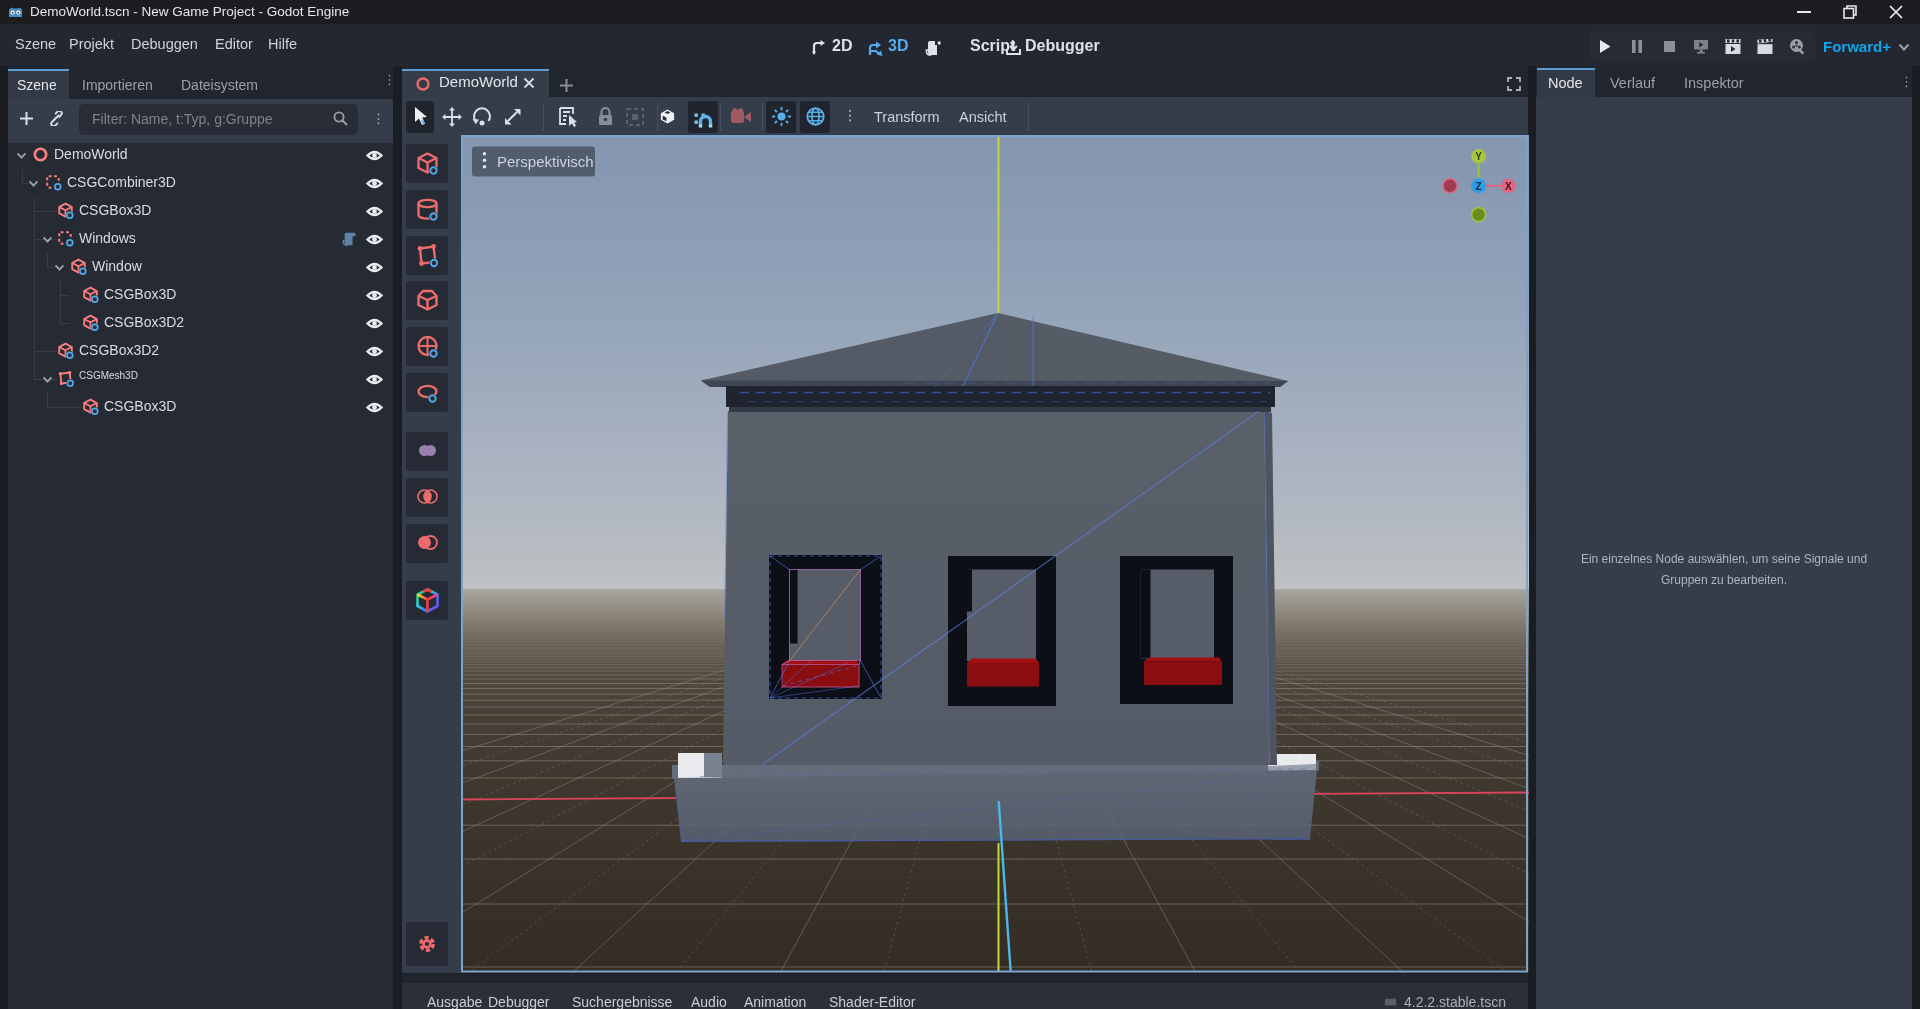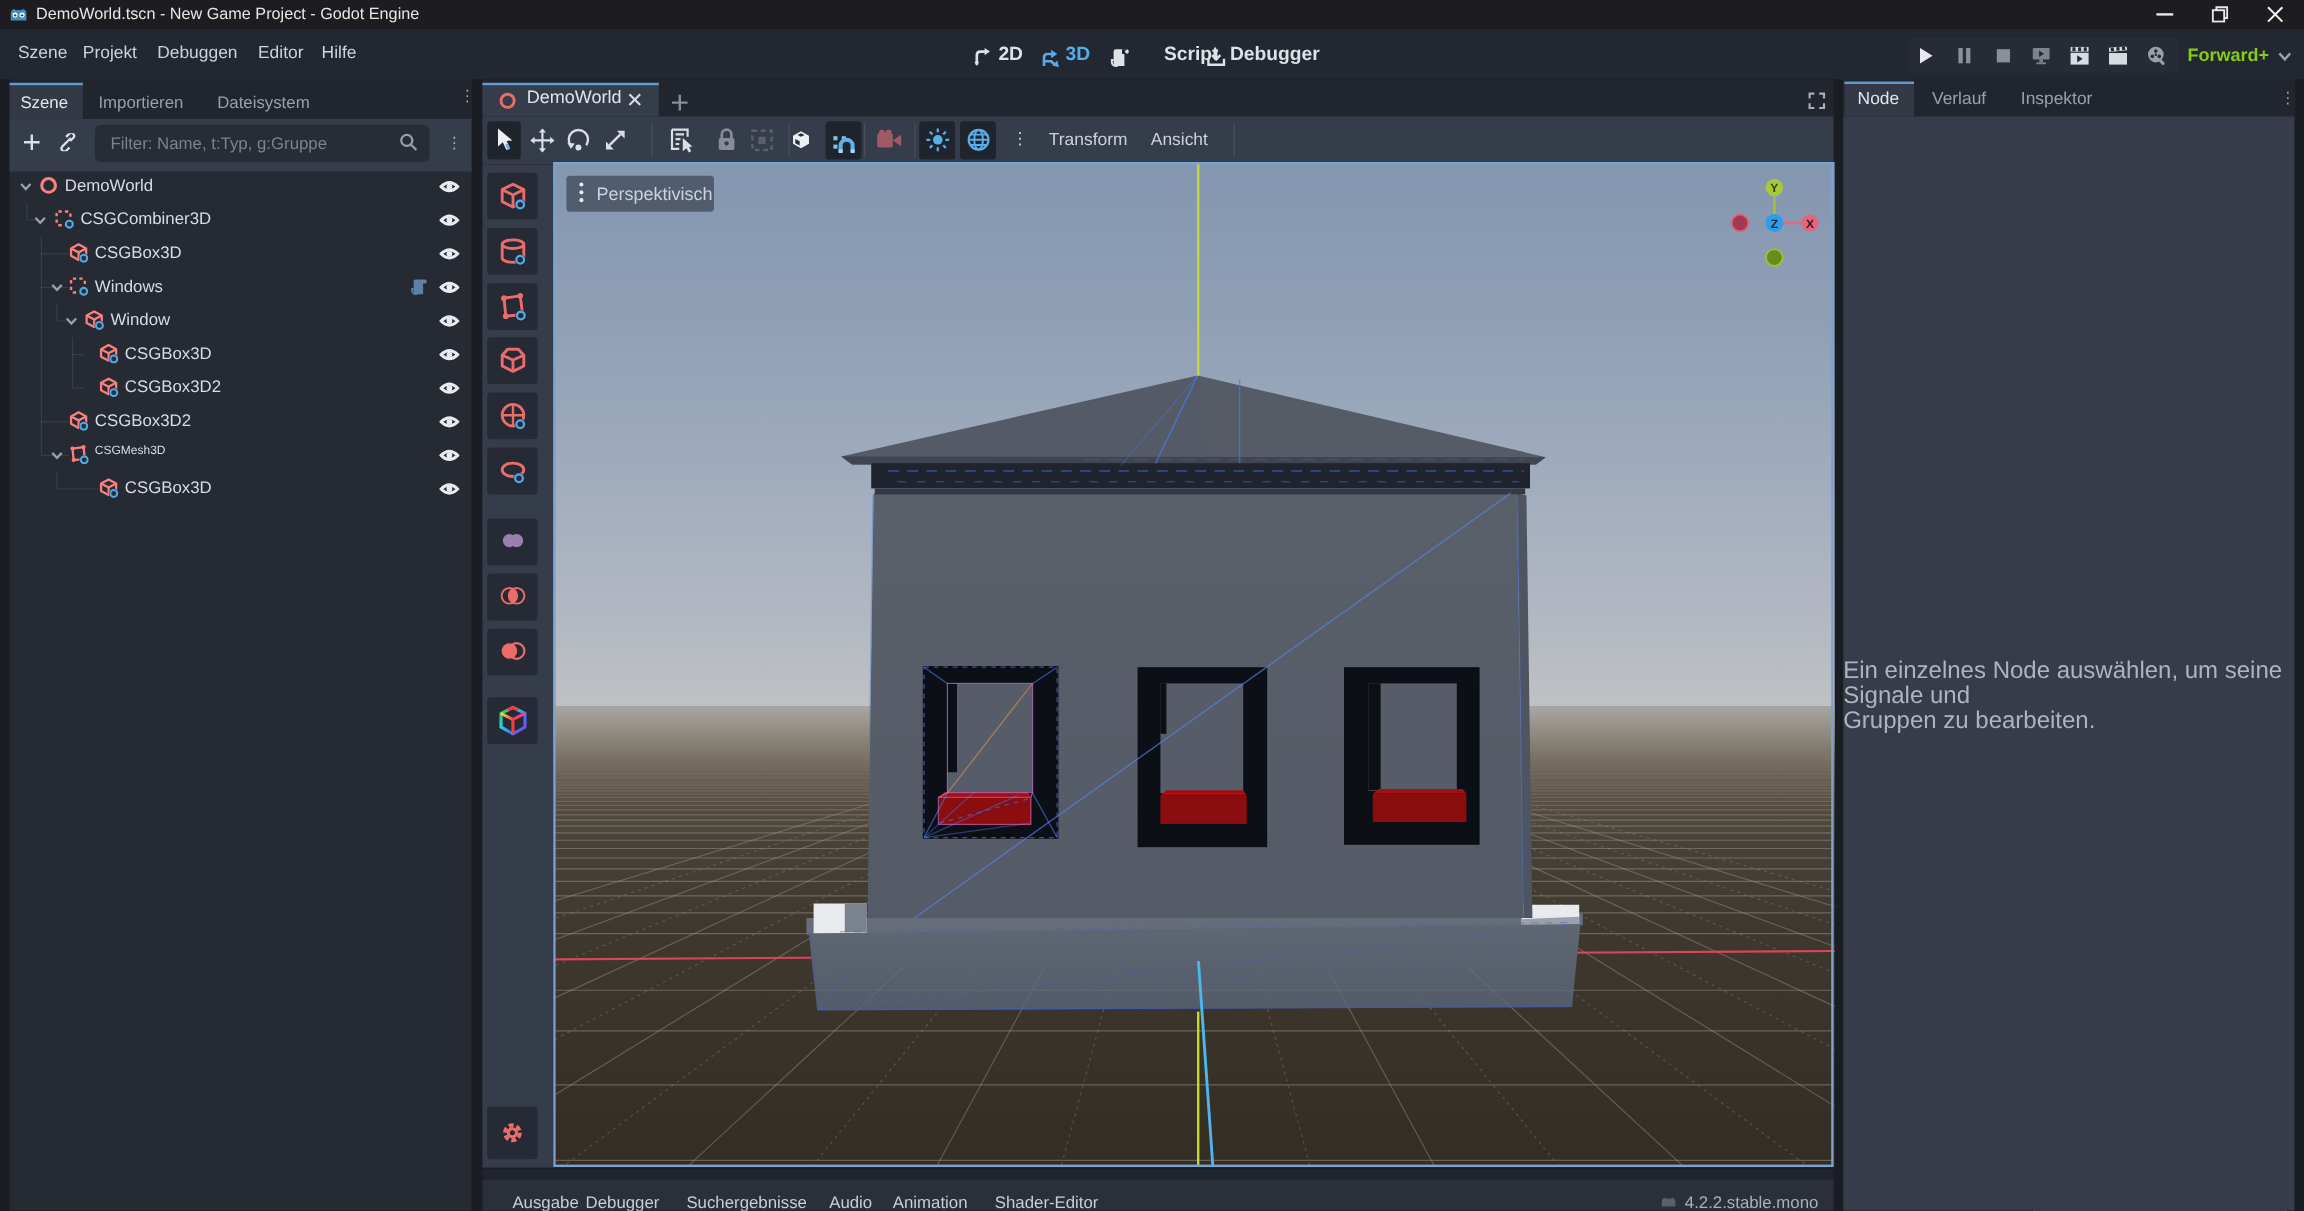--- a/index.html
+++ b/index.html
@@ -95,21 +95,21 @@
 <rect x="0.5" y="5.2" width="15" height="9.8" fill="#d7dce2"></rect>
 </svg>
 <svg class="abs" style="left:1789px;top:14px" width="17" height="17" viewBox="0 0 17 17">
 <circle cx="7.5" cy="7.5" r="6.5" fill="#9aa0a8"></circle>
 <circle cx="7.5" cy="4.6" r="1.5" fill="#262b35"></circle>
       <circle cx="4.6" cy="9" r="1.5" fill="#262b35"></circle>
       <circle cx="10.4" cy="9" r="1.5" fill="#262b35"></circle>
       <circle cx="7.5" cy="7.6" r="1.1" fill="#262b35"></circle>
 <rect x="11.5" y="11" width="5.5" height="2.6" rx="1.3" fill="#9aa0a8" transform="rotate(45 11.5 11)"></rect>
 </svg>
-<div class="abs txt" style="left:1823px;top:14px;font-size:15px;font-weight:bold;color:#84cc16;">Forward+</div>
+<div class="abs txt" style="left:1823px;top:14px;font-size:15px;font-weight:bold;color:#0ea5e9;">Forward+</div>
 <svg class="abs" style="left:1898px;top:19px" width="12" height="8" viewBox="0 0 12 8">
       <path d="M1.5 1.5 L6 6.5 L10.5 1.5" fill="none" stroke="#97a79b" stroke-width="2"></path>
     </svg>
 </div>
 
 <div class="abs" style="left:8px;top:66px;width:385px;height:943px;background:#252a33;">
 
   <div class="abs" style="left:0;top:0;width:385px;height:33px;background:#21252d;"></div>
   <div class="abs" style="left:0;top:3px;width:61px;height:30px;background:#333a46;border-top:2.5px solid #5d9dd4;"></div>
   <div class="abs txt" style="left:9px;top:11px;font-size:14px;color:#e3e7ec;">Szene</div>
@@ -713,25 +713,25 @@
   <div class="abs" style="left:0;top:917px;width:1126px;height:26px;background:#2a2f39;color:#c9ced5;font-size:14px;" id="bottombar">
     <div class="abs txt" style="left:25px;top:11px;">Ausgabe</div>
     <div class="abs txt" style="left:86px;top:11px;">Debugger</div>
     <div class="abs txt" style="left:170px;top:11px;">Suchergebnisse</div>
     <div class="abs txt" style="left:289px;top:11px;">Audio</div>
     <div class="abs txt" style="left:342px;top:11px;">Animation</div>
     <div class="abs txt" style="left:427px;top:11px;">Shader-Editor</div>
     <svg class="abs" style="left:981px;top:12px" width="15" height="14" viewBox="0 0 17 16">
         <path d="M2 12 L2 7 Q2 5 3.5 4.2 L5 3.4 L6.2 4.6 Q8.5 4.1 10.8 4.6 L12 3.4 L13.5 4.2 Q15 5 15 7 L15 12 Z" fill="#596069"></path>
       </svg>
-    <div class="abs txt" style="left:1002px;top:11px;color:#aab0ba;">4.2.2.stable.mono</div>
+    <div class="abs txt" style="left:1002px;top:11px;color:#aab0ba;">4.2.2.stable.tscn</div>
   </div>
 </div>
 
 <div class="abs" style="left:1536px;top:66px;width:376px;height:943px;background:#363c49;">
   <div class="abs" style="left:0;top:0;width:376px;height:31px;background:#21252d;"></div>
   <div class="abs" style="left:1px;top:2px;width:58px;height:29px;background:#333a46;border-top:2.5px solid #5d9dd4;"></div>
   <div class="abs txt" style="left:12px;top:9px;font-size:14.5px;color:#e3e7ec;">Node</div>
   <div class="abs txt" style="left:74px;top:9px;font-size:14.5px;color:#9aa0aa;">Verlauf</div>
   <div class="abs txt" style="left:148px;top:9px;font-size:14.5px;color:#9aa0aa;">Inspektor</div>
   <div class="abs" style="left:364px;top:8px;color:#9aa0aa;font-size:13px;">⋮</div>
-  <div class="abs" style="left:0;top:483px;width:376px;font-size:20px;color:#aeb4be;line-height:21px;">Ein einzelnes Node auswählen, um seine Signale und<br>Gruppen zu bearbeiten.</div>
+  <div class="abs" style="left:0;top:483px;width:376px;text-align:center;font-size:12px;color:#aeb4be;line-height:21px;">Ein einzelnes Node auswählen, um seine Signale und<br>Gruppen zu bearbeiten.</div>
 </div>
 
 </body></html>

